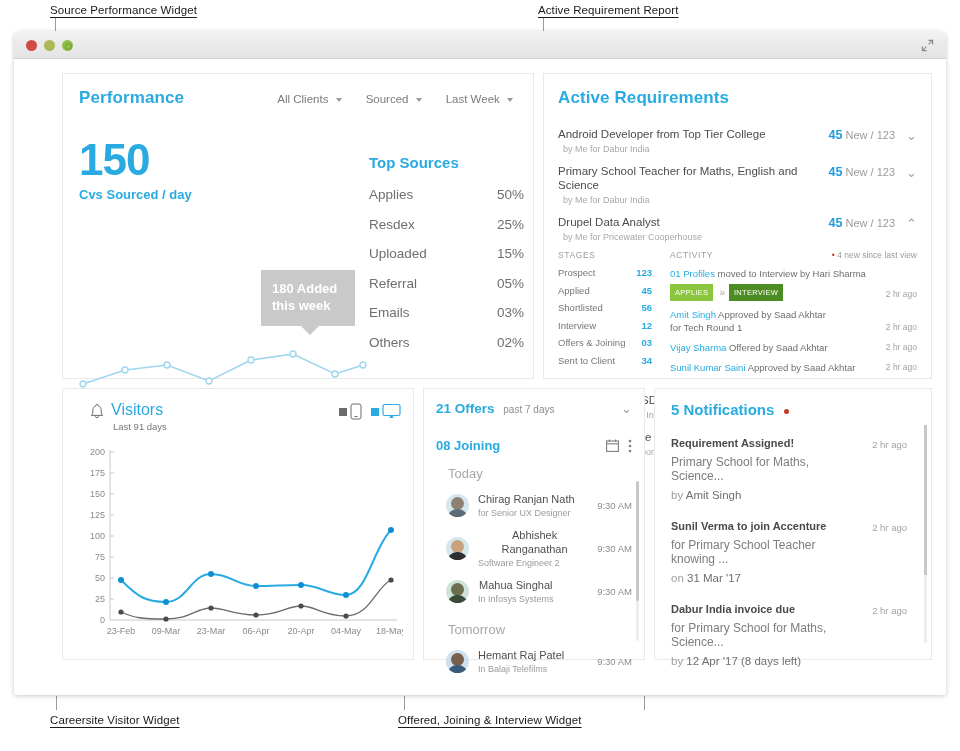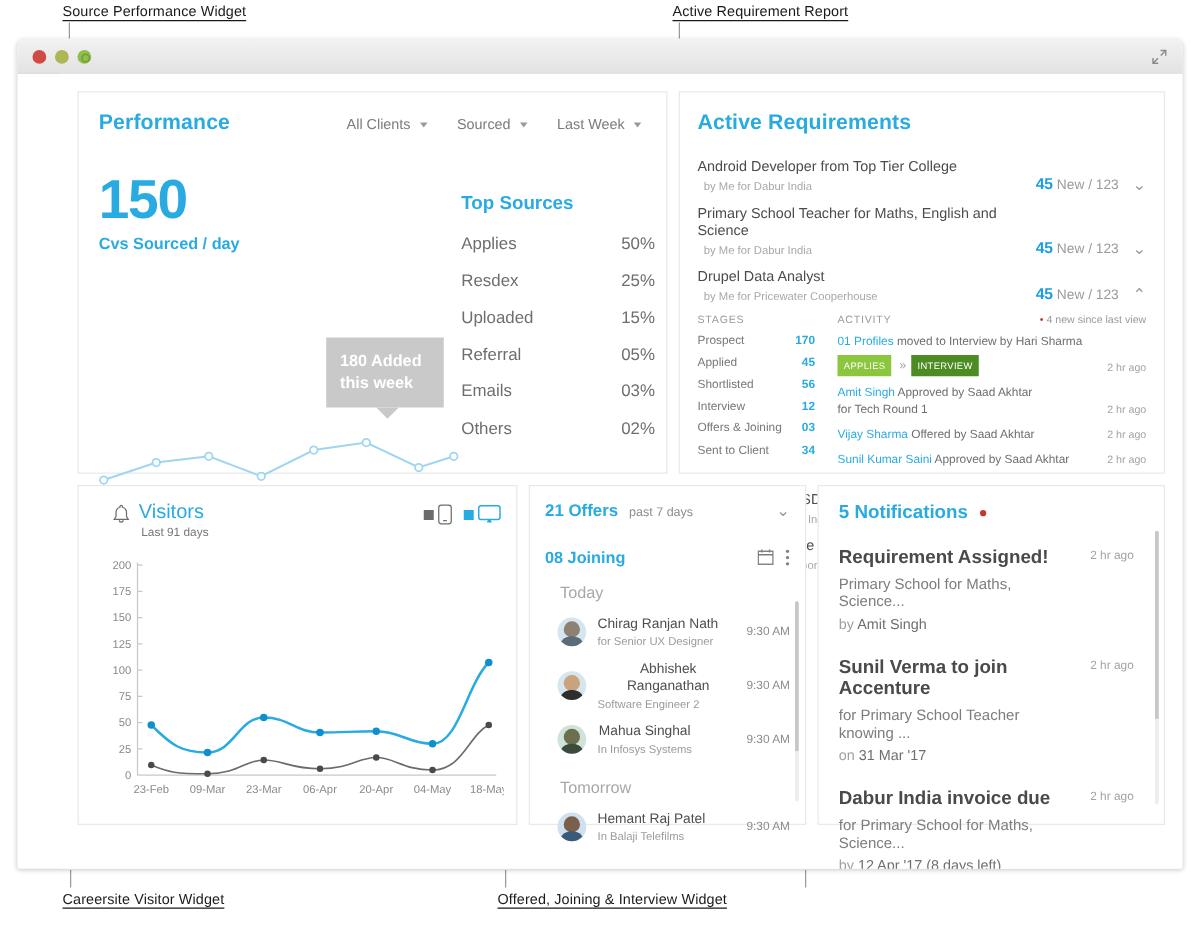--- a/index.html
+++ b/index.html
@@ -109,21 +109,21 @@
     font-size: 13.5px; color: #6e6e6e; padding: 0 4px 0 6px; margin-bottom: 14.5px;
   }
   .ts-row .pct { color: #6e6e6e; }
 
   
   .areq { flex: 1; padding: 14px 14px 0 14px; position: relative; }
   .areq .panel-title { display: block; margin-bottom: 14px; }
   .req {
     padding: 5px 0 5px 0; position: relative;
   }
-  .req-main { display: flex; align-items: flex-end; }
+  .req-main { display: flex; align-items: flex-start; }
   .req-texts { flex: 1; min-width: 0; }
   .req-title { font-size: 11.5px; color: #4c4c4c; line-height: 14px; }
   .req-sub { font-size: 9px; color: #a8a8a8; margin-top: 3px; padding-left: 5px; }
   .req-count { font-size: 11px; color: #9b9b9b; white-space: nowrap; padding-top: 1px; }
   .req-count b { color: #1b9ce0; font-size: 12.5px; }
   .chev {
     width: 22px; text-align: right; color: #9e9e9e; font-size: 13px;
     line-height: 13px; padding-top: 2px;
   }
   .red-dot-sm {
@@ -223,21 +223,21 @@
   }
 
   
   .notifs { flex: 1; padding: 12px 14px 0 16px; position: relative; }
   .notif-title { font-size: 15px; font-weight: bold; color: #29abe2; }
   .notif-title .rdot {
     display: inline-block; width: 5px; height: 5px; border-radius: 50%;
     background: #c0392b; vertical-align: middle; margin-left: 5px;
   }
   .nitem { margin-top: 19px; position: relative; padding-right: 62px; }
-  .nhead { font-size: 15px; font-weight: bold; color: #4a4a4a; }
+  .nhead { font-size: 11px; font-weight: bold; color: #4a4a4a; }
   .nbody { font-size: 12px; color: #7d7d7d; margin-top: 6px; }
   .nmeta { font-size: 11.5px; color: #a0a0a0; margin-top: 6px; }
   .nmeta b { color: #6f6f6f; font-weight: normal; }
   .ntime { position: absolute; right: 10px; top: 2px; font-size: 9.5px; color: #a3a3a3; }
   .n-scroll-track {
     position: absolute; right: 4px; top: 36px; width: 3px; height: 218px;
     background: #ededed;
   }
   .n-scroll-thumb {
     position: absolute; right: 4px; top: 36px; width: 3px; height: 150px;
@@ -398,21 +398,21 @@
                 <span>New / 123</span>
               </div>
               <div class="chev">⌃</div>
             </div>
 
             <div class="expanded">
               <div class="stages">
                 <div class="col-head">STAGES</div>
                 <div class="stage-row">
                   <span>Prospect</span>
-                  <b>170</b>
+                  <b>123</b>
                 </div>
                 <div class="stage-row">
                   <span>Applied</span>
                   <b>45</b>
                 </div>
                 <div class="stage-row">
                   <span>Shortlisted</span>
                   <b>56</b>
                 </div>
                 <div class="stage-row">

